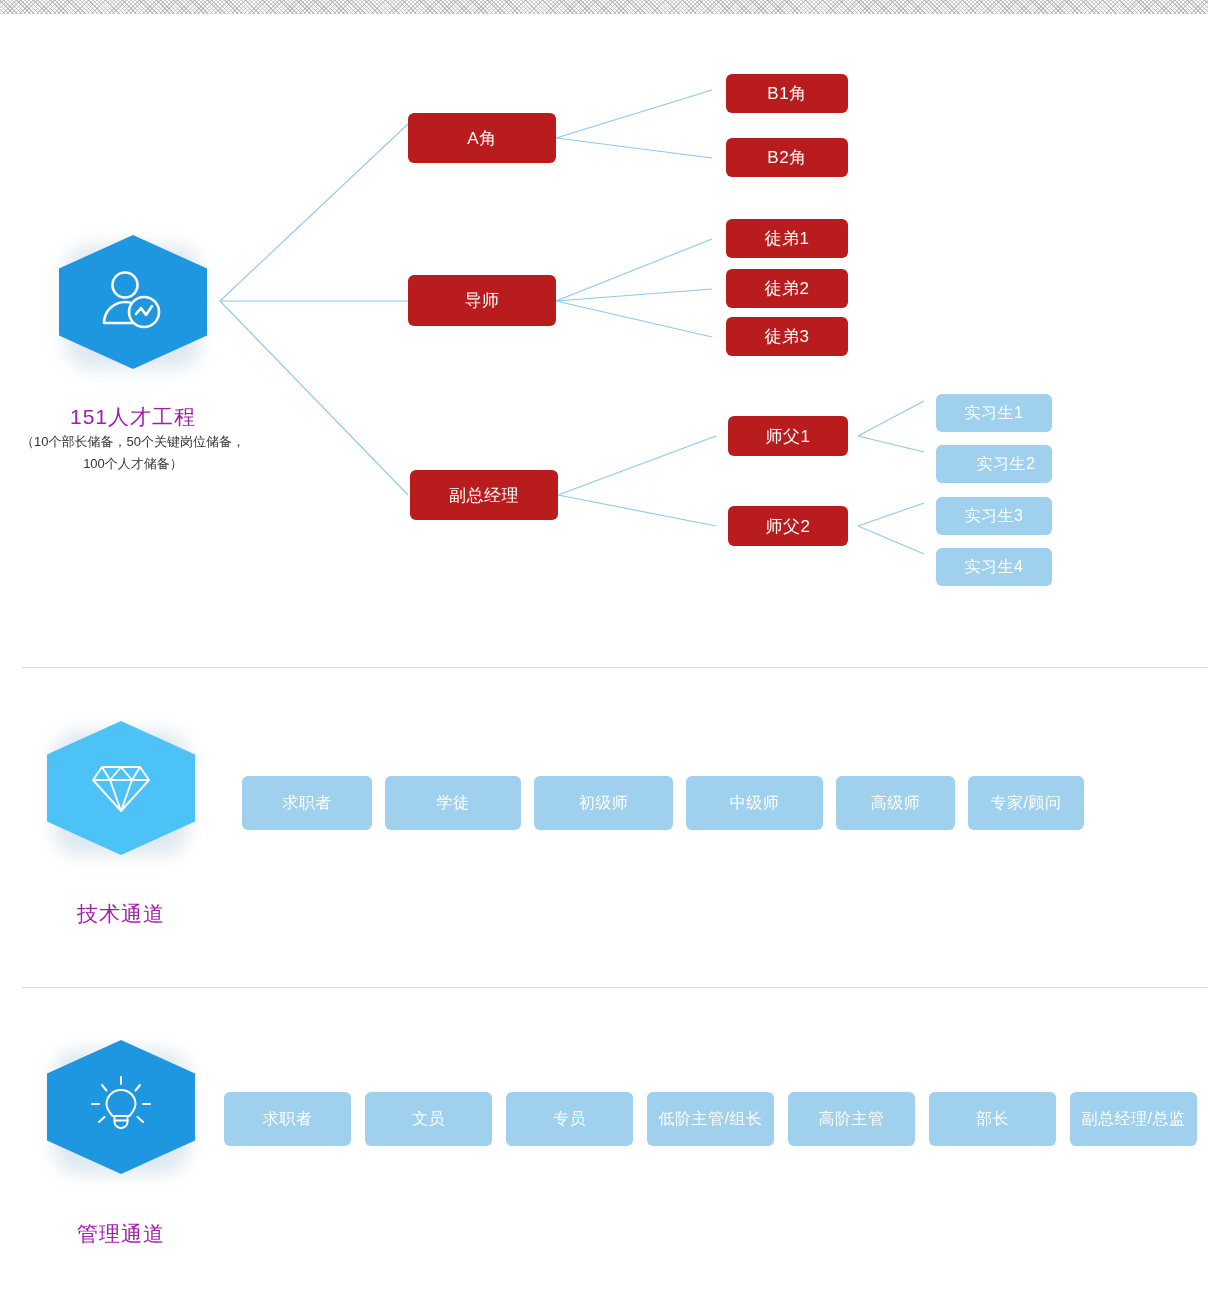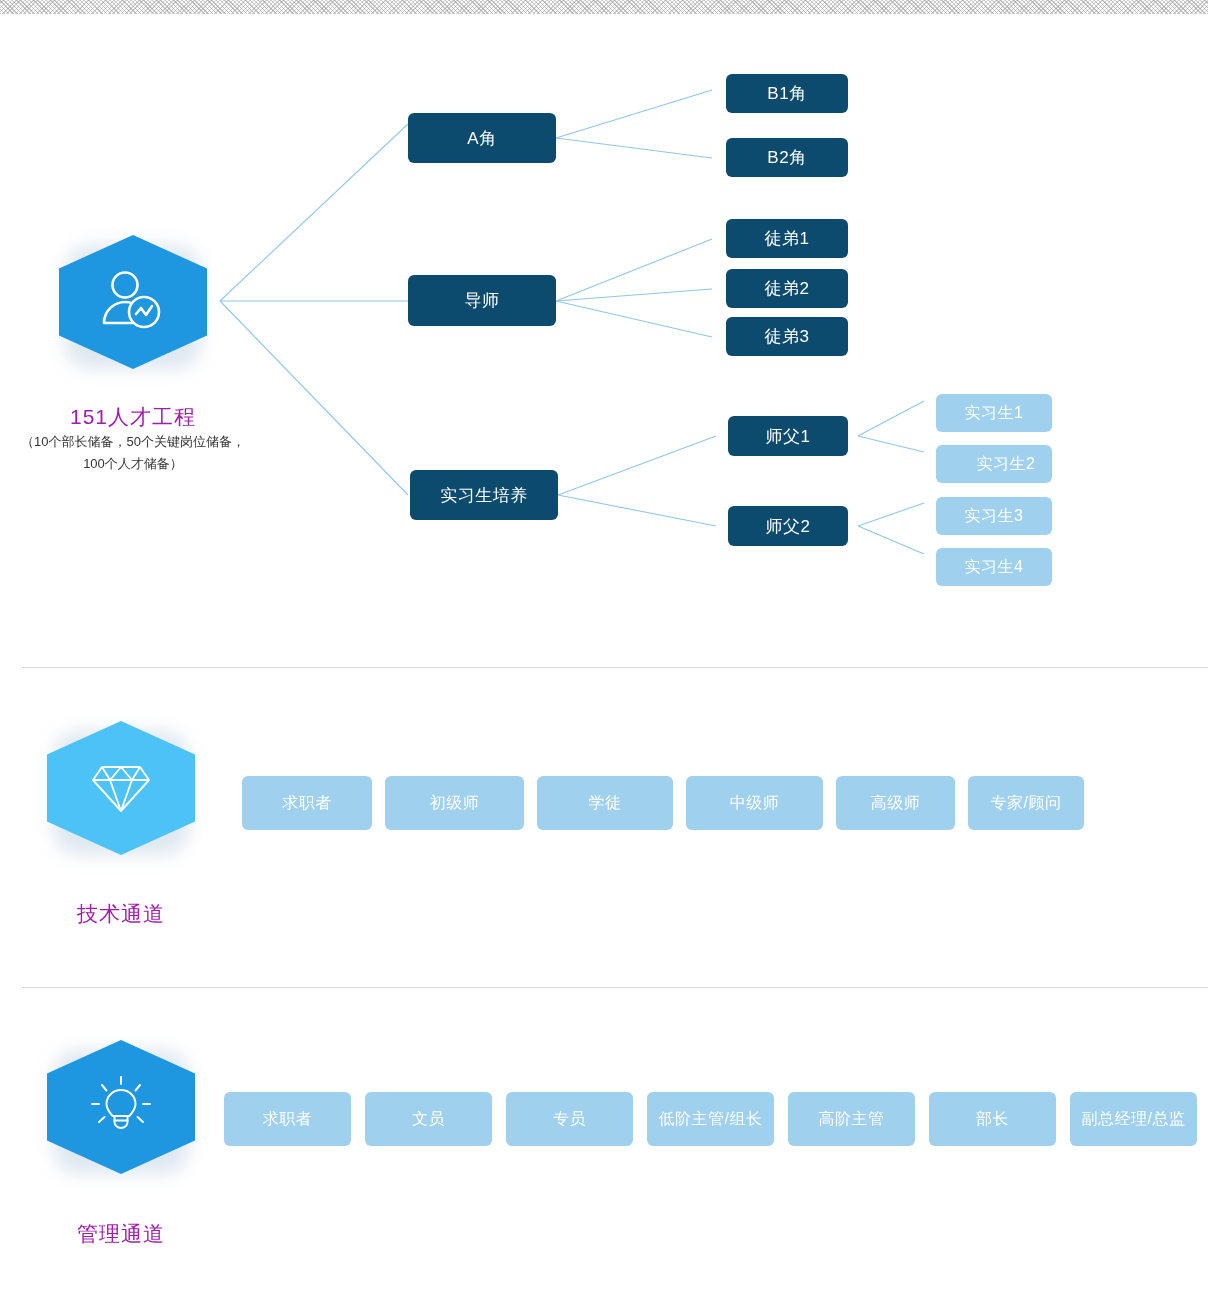--- a/index.html
+++ b/index.html
@@ -88,21 +88,21 @@
     display: flex;
     align-items: center;
     justify-content: center;
     border-radius: 6px;
     color: #ffffff;
     font-size: 17px;
     letter-spacing: 0.5px;
     box-sizing: border-box;
     white-space: nowrap;
   }
-  .node.dark  { background: #0c4a6e; }
+  .node.dark  { background: #b91c1c; }
   .node.light { background: #9fd0ee; }
 
   
   .links { position: absolute; left:0; top:0; width: 1208px; height: 640px; pointer-events: none; }
 
   
   .chip-row { position: absolute; display: flex; }
   .chip {
     background: #9fd0ee;
     color: #ffffff;
@@ -165,21 +165,21 @@
     <div class="hex-sub">（10个部长储备，50个关键岗位储备，100个人才储备）</div>
   </div>
 
   <div class="node dark" style="left:408px; top:99px; width:148px; height:50px;">
     <span>A角</span>
   </div>
   <div class="node dark" style="left:408px; top:261px; width:148px; height:51px;">
     <span>导师</span>
   </div>
   <div class="node dark" style="left:410px; top:456px; width:148px; height:50px;">
-    <span>实习生培养</span>
+    <span>副总经理</span>
   </div>
 
   <div class="node dark" style="left:726px; top:60px; width:122px; height:39px;">
     <span>B1角</span>
   </div>
   <div class="node dark" style="left:726px; top:124px; width:122px; height:39px;">
     <span>B2角</span>
   </div>
 
   <div class="node dark" style="left:726px; top:205px; width:122px; height:39px;">
@@ -229,25 +229,25 @@
         </g>
       </svg>
     </div>
   </div>
   <div class="hex-label" style="position:absolute; left:47px; top:218px; width:148px;">技术通道</div>
 
   <div class="chip-row" style="left:242px; top:108px; gap:13px;">
     <div class="chip" style="width:130px;">
       <span>求职者</span>
     </div>
+    <div class="chip" style="width:136px;">
+      <span>学徒</span>
+    </div>
     <div class="chip" style="width:139px;">
       <span>初级师</span>
-    </div>
-    <div class="chip" style="width:136px;">
-      <span>学徒</span>
     </div>
     <div class="chip" style="width:137px;">
       <span>中级师</span>
     </div>
     <div class="chip" style="width:119px;">
       <span>高级师</span>
     </div>
     <div class="chip" style="width:116px;">
       <span>专家/顾问</span>
     </div>

